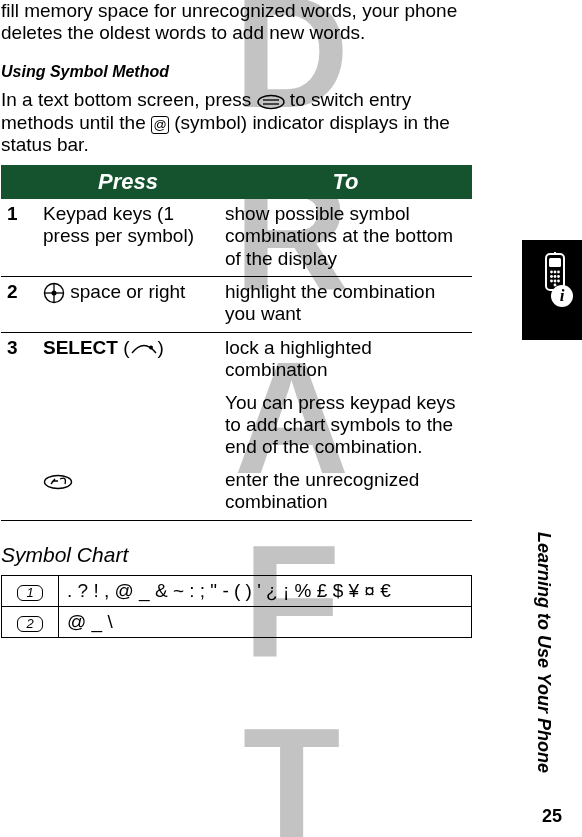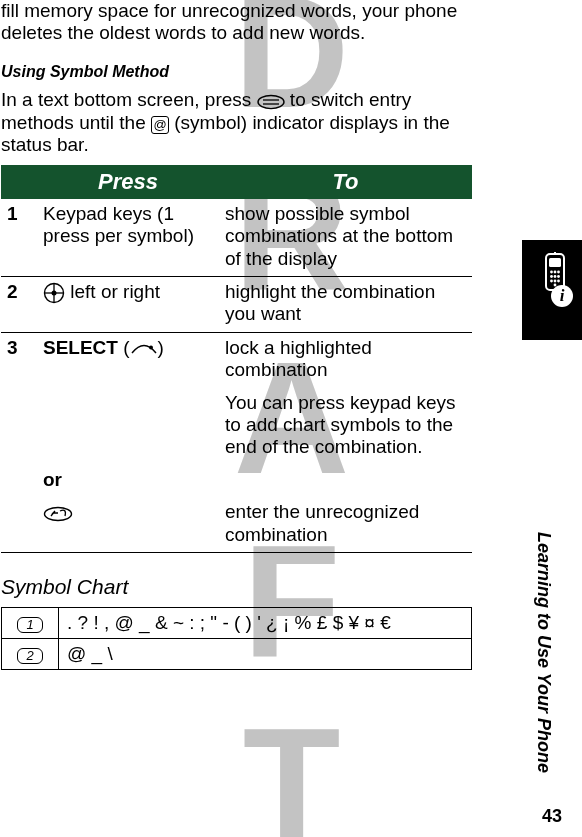--- a/index.html
+++ b/index.html
@@ -195,21 +195,21 @@
         <circle cx="25" cy="29" r="1.4" fill="#fff"></circle>
         <circle cx="28.5" cy="29" r="1.4" fill="#fff"></circle>
       <circle cx="25" cy="33" r="1.4" fill="#fff"></circle>
       <line x1="25" y1="2" x2="25" y2="-4" stroke="#fff" stroke-width="2"></line>
       <circle cx="32" cy="44" r="11" fill="#fff"></circle>
       <text x="32" y="49" font-family="Georgia, serif" font-style="italic" font-weight="bold" font-size="17" text-anchor="middle" fill="#000">i</text>
     </svg>
   </div>
 
   <div class="sidelabel">Learning to Use Your Phone</div>
-  <div class="pagenum">43</div>
+  <div class="pagenum">25</div>
 
   <div class="content">
 
     <p>fill memory space for unrecognized words, your phone deletes the oldest words to add new words.</p>
 
     <h2>Using Symbol Method</h2>
 
     <p>
       <span>In a text bottom screen, press </span>
       <span class="icon">
@@ -241,45 +241,41 @@
         <tr class="row-sep">
           <td class="num">2</td>
           <td class="press">
             <span class="dpad">
               <svg width="22" height="22" viewBox="0 0 22 22">
                 <circle cx="11" cy="11" r="9.5" fill="none" stroke="#000" stroke-width="1.4"></circle>
                 <circle cx="11" cy="11" r="2.5" fill="#000"></circle>
                 <line x1="11" y1="1.5" x2="11" y2="20.5" stroke="#000" stroke-width="1.3"></line>
                 <line x1="1.5" y1="11" x2="20.5" y2="11" stroke="#000" stroke-width="1.3"></line>
               </svg>
-            </span><span> left or right</span>
+            </span><span> space or right</span>
           </td>
           <td> highlight the combination you want</td>
         </tr>
         <tr>
           <td class="num">3</td>
           <td class="press">
             <span class="selectkey">SELECT</span>
             (<span class="rightsoft">
               <svg width="28" height="14" viewBox="0 0 28 14">
                 <path d="M2 11 Q14 -4 26 11" fill="none" stroke="#000" stroke-width="1.4"></path>
                 <circle cx="21" cy="5.5" r="2" fill="#000"></circle>
               </svg>
             </span>)
           </td>
           <td>
             <div>lock a highlighted combination</div>
             <div style="height:10px"></div>
             <div>You can press keypad keys to add chart symbols to the end of the combination.</div>
           </td>
         </tr>
-        <tr class="or-row">
-          <td></td>
-          <td colspan="2">or</td>
-        </tr>
         <tr class="row-sep">
           <td></td>
           <td class="press">
             <span class="icon">
               <svg width="30" height="16" viewBox="0 0 30 16">
                 <ellipse cx="15" cy="8" rx="13.5" ry="6.5" fill="none" stroke="#000" stroke-width="1.4"></ellipse>
                 <path d="M8 10 L12 5 M12 5 L10 7 L15 7 M17 5 Q24 2 22 10" fill="none" stroke="#000" stroke-width="1.3"></path>
               </svg>
             </span>
           </td>

